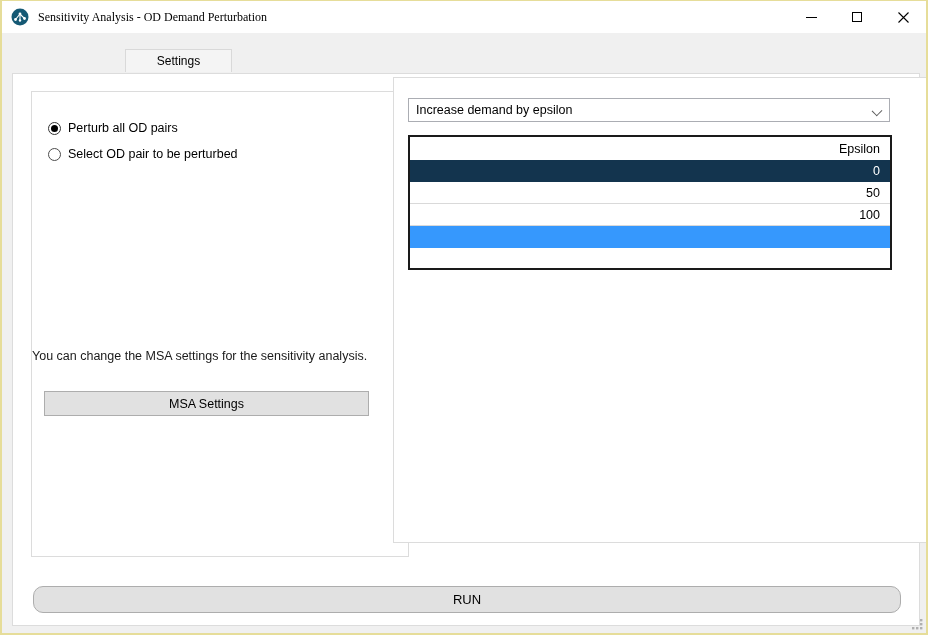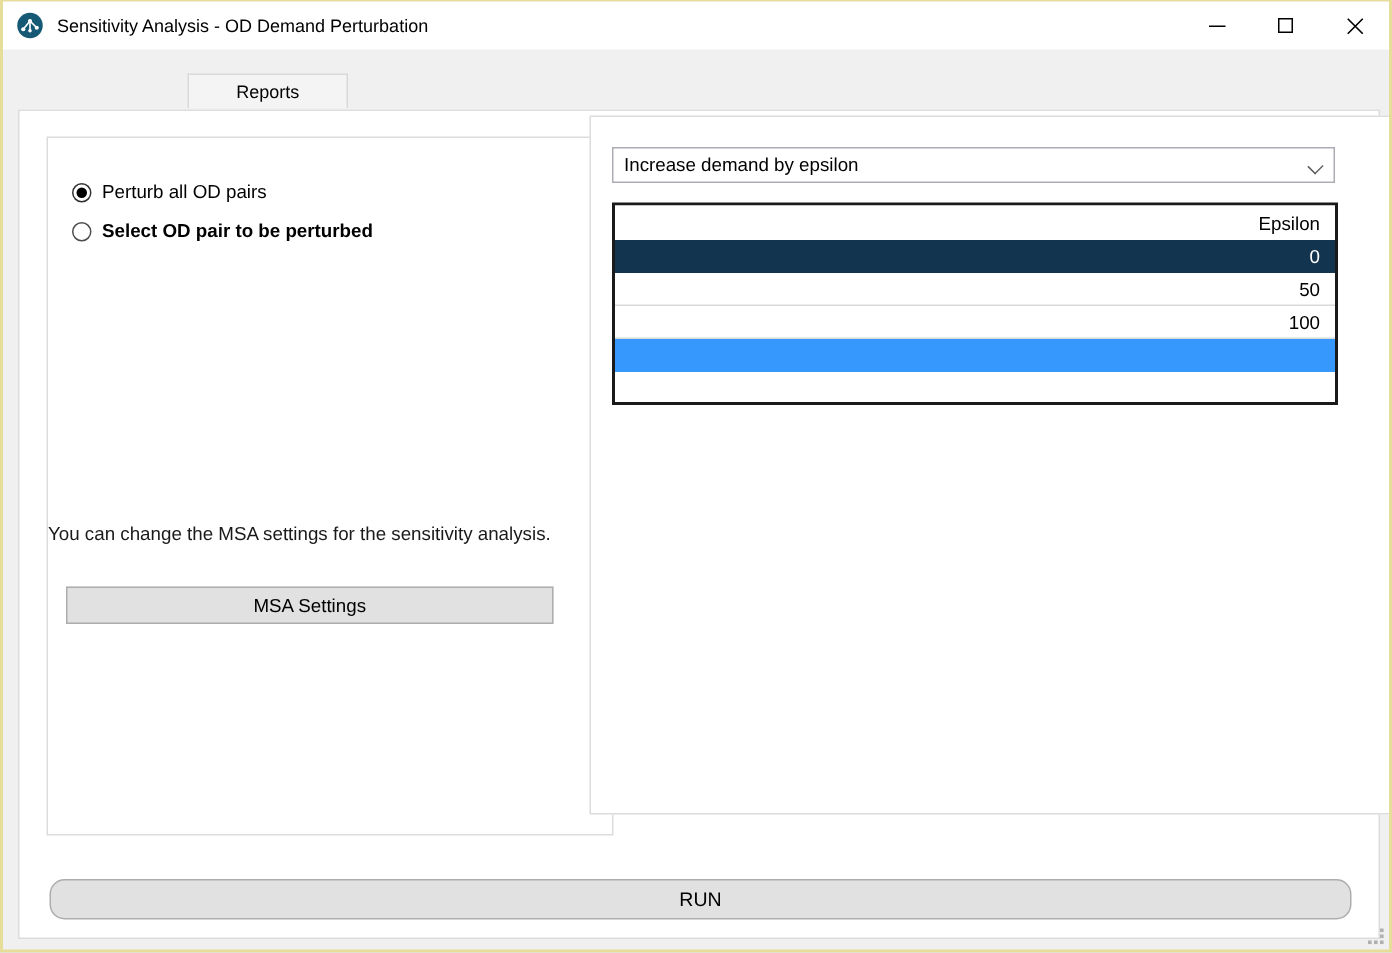--- a/index.html
+++ b/index.html
@@ -6,21 +6,21 @@
   *{box-sizing:border-box;font-family:"Liberation Sans","DejaVu Sans",sans-serif;}
   .window{
     position:relative;width:928px;height:635px;background:#f0f0f0;
     border:2px solid #e6dd99;border-top-width:1px;overflow:hidden;
   }
   .titlebar{
     position:absolute;left:0;top:0;right:0;height:32px;background:#ffffff;
     display:flex;align-items:center;
   }
   .app-icon{margin-left:9px;width:18px;height:18px;flex:0 0 auto;}
-  .title-text{margin-left:9px;font-size:12px;color:#000;white-space:nowrap;}
+  .title-text{margin-left:9px;font-size:12px;color:#000;white-space:nowrap;font-family:Liberation Serif, serif;}
   .caption-buttons{position:absolute;right:0;top:0;height:32px;display:flex;}
   .caption-btn{width:46px;height:32px;display:flex;align-items:center;justify-content:center;}
   .min-glyph{width:11px;height:1px;background:#000;display:block;}
   .max-glyph{width:10px;height:10px;border:1px solid #000;display:block;}
   .close-glyph{width:11px;height:11px;display:block;}
 
   .tab{
     position:absolute;font-size:12px;color:#000;display:flex;align-items:center;justify-content:center;
   }
   .tab-settings{
@@ -113,35 +113,35 @@
       </div>
       <div class="caption-btn">
         <svg class="close-glyph" viewBox="0 0 11 11">
           <path d="M0.5 0.5 L10.5 10.5 M10.5 0.5 L0.5 10.5" stroke="#000" stroke-width="1.1"></path>
         </svg>
       </div>
     </div>
   </div>
 
   <div class="tab tab-reports">
-    <span>Reports</span>
+    <span>Settings</span>
   </div>
 
   <div class="tabpage">
 
     <div class="groupbox gb-left">
 
       <div class="radio-row" style="top:28px;">
         <span class="radio-outer">
           <span class="radio-dot"></span>
         </span>
         <span class="radio-label">Perturb all OD pairs</span>
       </div>
 
-      <div class="radio-row" style="top:54px;font-weight:bold;">
+      <div class="radio-row" style="top:54px;">
         <span class="radio-outer unchecked"></span>
         <span class="radio-label">Select OD pair to be perturbed</span>
       </div>
 
       <div class="msa-note">
         <div>You can change the MSA settings for the sensitivity analysis.</div>
       </div>
 
       <div class="btn msa-btn">
         <span>MSA Settings</span>

